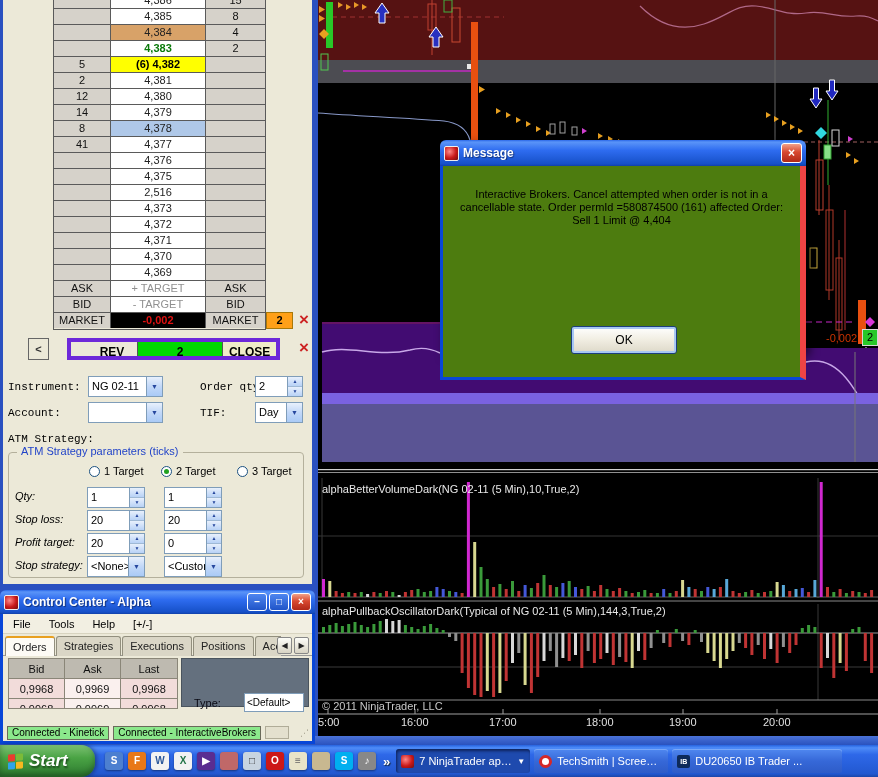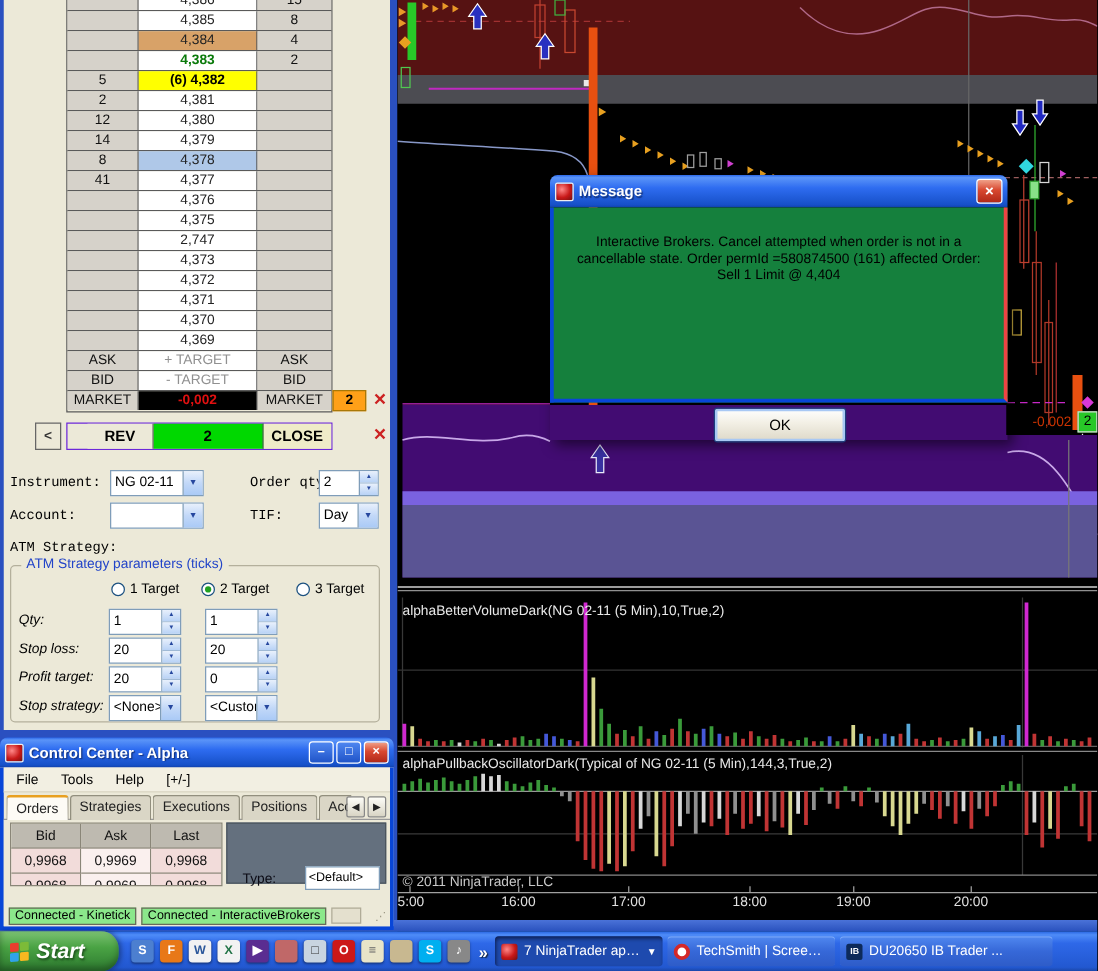--- a/index.html
+++ b/index.html
@@ -24,21 +24,21 @@
   .dom-cell.price.yellow { background:#FFFF00; font-weight:bold; color:#000; }
   .dom-cell.price.blue { background:#AFC8E8; }
   .dom-cell.price.target { color:#909090; }
   .dom-cell.price.mkt { background:#000; color:#E01010; font-weight:bold; }
 
   #mkt-qty { position:absolute; left:263px; top:312px; width:27px; height:17px; background:#FFA018; border:1px solid #A87808; text-align:center; line-height:15px; font-weight:bold; color:#000; }
   .red-x { position:absolute; color:#CC2222; font-size:17px; font-weight:bold; line-height:16px; width:16px; text-align:center; cursor:default; }
 
   
   #nav-back { position:absolute; left:25px; top:338px; width:21px; height:22px; background:#ECE9D8; border:1px solid #666; text-align:center; line-height:20px; font-weight:bold; color:#333; }
-  #rev-row { position:absolute; left:50px; top:338px; width:213px; height:22px; border:1px solid #6d28d9; display:flex;padding-left:16px; }
+  #rev-row { position:absolute; left:64px; top:338px; width:213px; height:22px; border:4px solid #6d28d9; display:flex;padding-left:16px; }
   #rev-btn { width:57px; background:#ECE9D8; border-right:1px solid #555; text-align:center; line-height:20px; font-weight:bold; font-size:12px; }
   #rev-qty { width:95px; background:#00D800; border-right:1px solid #555; text-align:center; line-height:20px; font-weight:bold; font-size:12px; }
   #close-btn { width:59px; background:#EFECC8; text-align:center; line-height:20px; font-weight:bold; font-size:12px; }
 
   
   .frm-label { position:absolute; color:#000; height:14px; line-height:14px;font-family:Liberation Mono, monospace; }
   .combo { position:absolute; height:21px; background:#fff; border:1px solid #7F9DB9; display:flex; }
   .combo .cval { flex:1; line-height:19px; padding-left:3px; overflow:hidden; white-space:nowrap; }
   .combo .dd { width:16px; background:linear-gradient(180deg,#E8F0FC,#C2D8F8 50%,#AACAF6); border-left:1px solid #7F9DB9; color:#26479E; font-size:7px; text-align:center; line-height:19px; }
   .spin { position:absolute; height:21px; background:#fff; border:1px solid #7F9DB9; display:flex; }
@@ -91,21 +91,21 @@
   
   #chart-region { position:absolute; left:318px; top:0; width:560px; height:745px; background:#000; }
   .chart-label { position:absolute; color:#E8E8E8; font-size:11px; white-space:nowrap; pointer-events:none; }
   #price-tag { position:absolute; left:508px; top:332px; color:#CC3300; font-size:11px; }
   #pos-tag { position:absolute; left:544px; top:329px; width:16px; height:17px; background:#28C828; border:1px solid #D8D8D8; color:#000; text-align:center; line-height:15px; font-size:11px; }
   .time-label { position:absolute; top:716px; color:#E0E0E0; font-size:11px; }
 
   
   #dialog { position:absolute; left:440px; top:140px; width:366px; height:212px; z-index:12; box-shadow:4px 4px 10px rgba(0,0,0,0.55); border-radius:6px 6px 0 0; }
   #dialog .xp-title { height:26px; }
-  #dlg-body { height:156px; background:#15803d; border-left:3px solid #0846D8; border-right:3px solid #ef4444; border-bottom:3px solid #0846D8; position:relative; }
+  #dlg-body { height:214px; background:#4d7c0f; border-left:3px solid #0846D8; border-right:6px solid #ef4444; border-bottom:3px solid #0846D8; position:relative; }
   .dlg-line { position:absolute; width:100%; text-align:center; color:#000; font-size:11px; white-space:nowrap; }
   #ok-btn { position:absolute; left:128px; top:160px; width:106px; height:28px; background:linear-gradient(180deg,#FFFFFF,#F2EFE4 45%,#DDD8C8); border:1px solid #1C3E7E; border-radius:3px; box-shadow:inset 0 0 0 2px #A8C8F4; text-align:center; line-height:26px; color:#000; font-size:12px; }
 
   
   #bottom-border { position:absolute; left:0; top:736px; width:878px; height:9px; background:linear-gradient(180deg,#4A72D8,#2A52BE); z-index:4; }
   #taskbar { position:absolute; left:0; top:745px; width:878px; height:32px; z-index:20; background:linear-gradient(180deg,#2663E0 0%,#4E8CF8 9%,#2E68E8 30%,#2258D0 90%,#1A46A8 100%); display:flex; align-items:center; }
   #start-btn { width:95px; height:32px; border-radius:0 14px 14px 0; background:linear-gradient(180deg,#7CC273 0%,#4AA344 40%,#2F7D31 95%); display:flex; align-items:center; padding-left:8px; box-shadow:inset 0 -3px 6px rgba(0,0,0,0.3), 2px 0 4px rgba(0,0,0,0.35); }
   #start-label { color:#fff; font-weight:bold; font-style:italic; font-size:17px; text-shadow:1px 2px 2px #1A4A1A; margin-left:6px; }
   #win-flag { width:15px; height:15px; transform:skewY(-5deg); display:grid; grid-template-columns:7px 7px; grid-gap:1px; }
   #win-flag i { display:block; border-radius:1px; }
@@ -182,21 +182,21 @@
             <div class="dom-cell price ">4,376</div>
             <div class="dom-cell aq"></div>
           </div>
           <div class="dom-row">
             <div class="dom-cell qty"></div>
             <div class="dom-cell price ">4,375</div>
             <div class="dom-cell aq"></div>
           </div>
           <div class="dom-row">
             <div class="dom-cell qty"></div>
-            <div class="dom-cell price ">2,747</div>
+            <div class="dom-cell price ">2,516</div>
             <div class="dom-cell aq"></div>
           </div>
           <div class="dom-row">
             <div class="dom-cell qty"></div>
             <div class="dom-cell price ">4,373</div>
             <div class="dom-cell aq"></div>
           </div>
           <div class="dom-row">
             <div class="dom-cell qty"></div>
             <div class="dom-cell price ">4,372</div>

